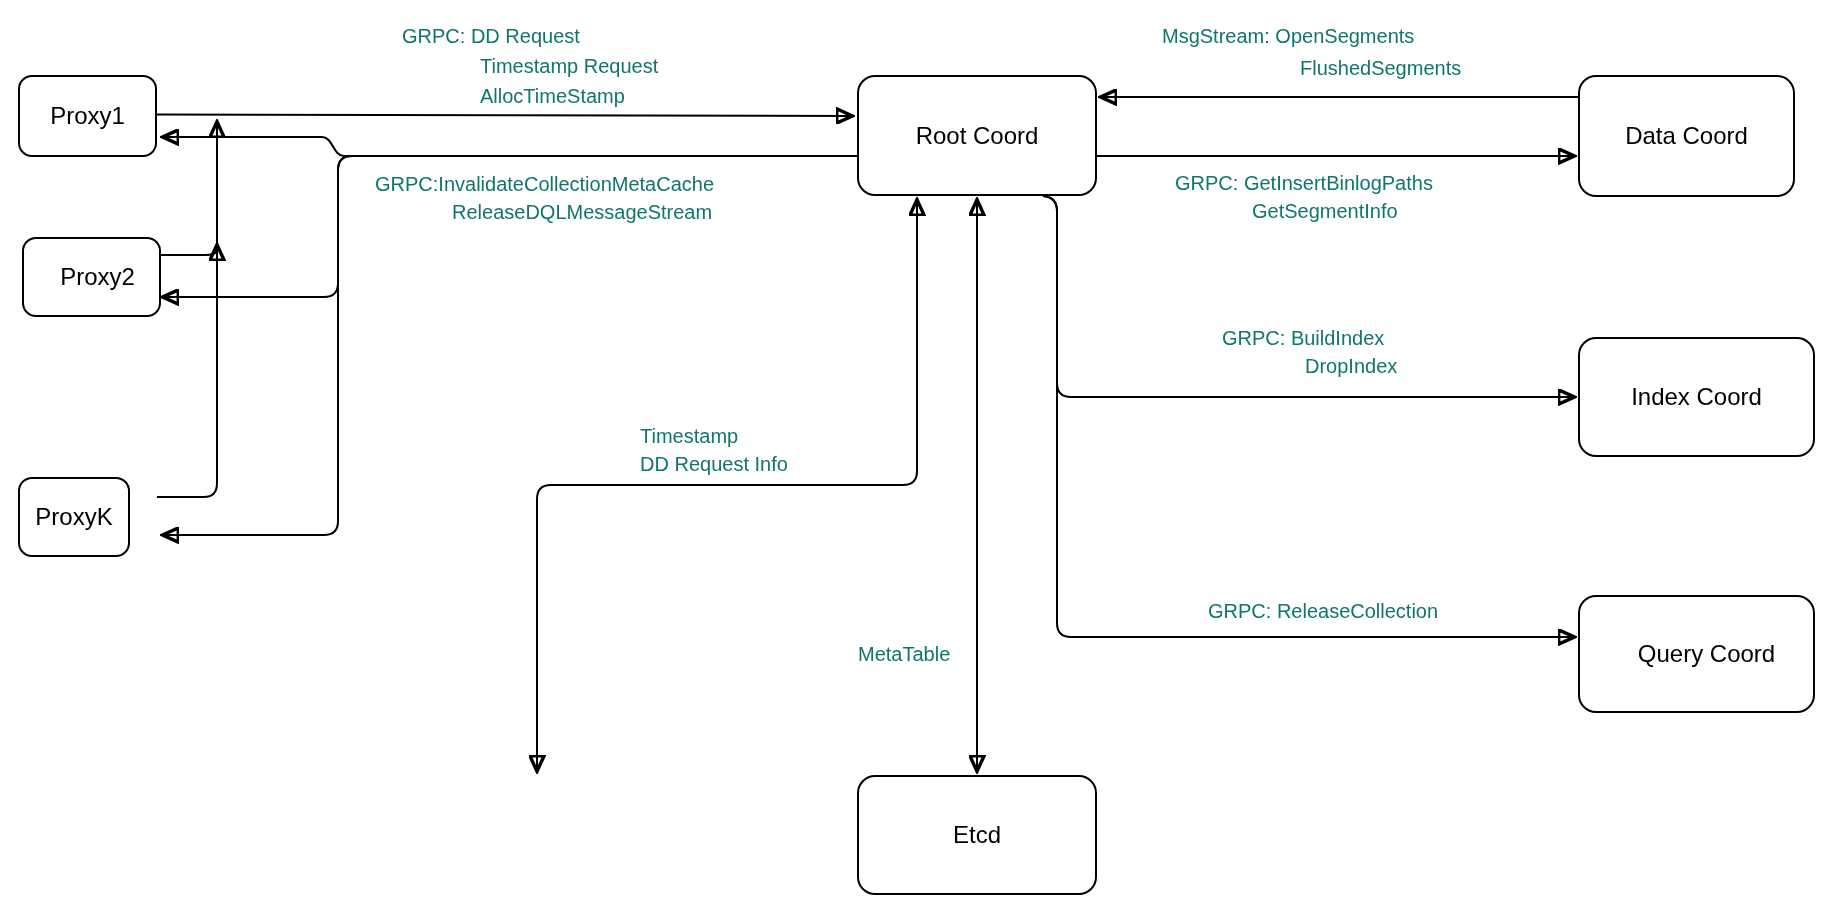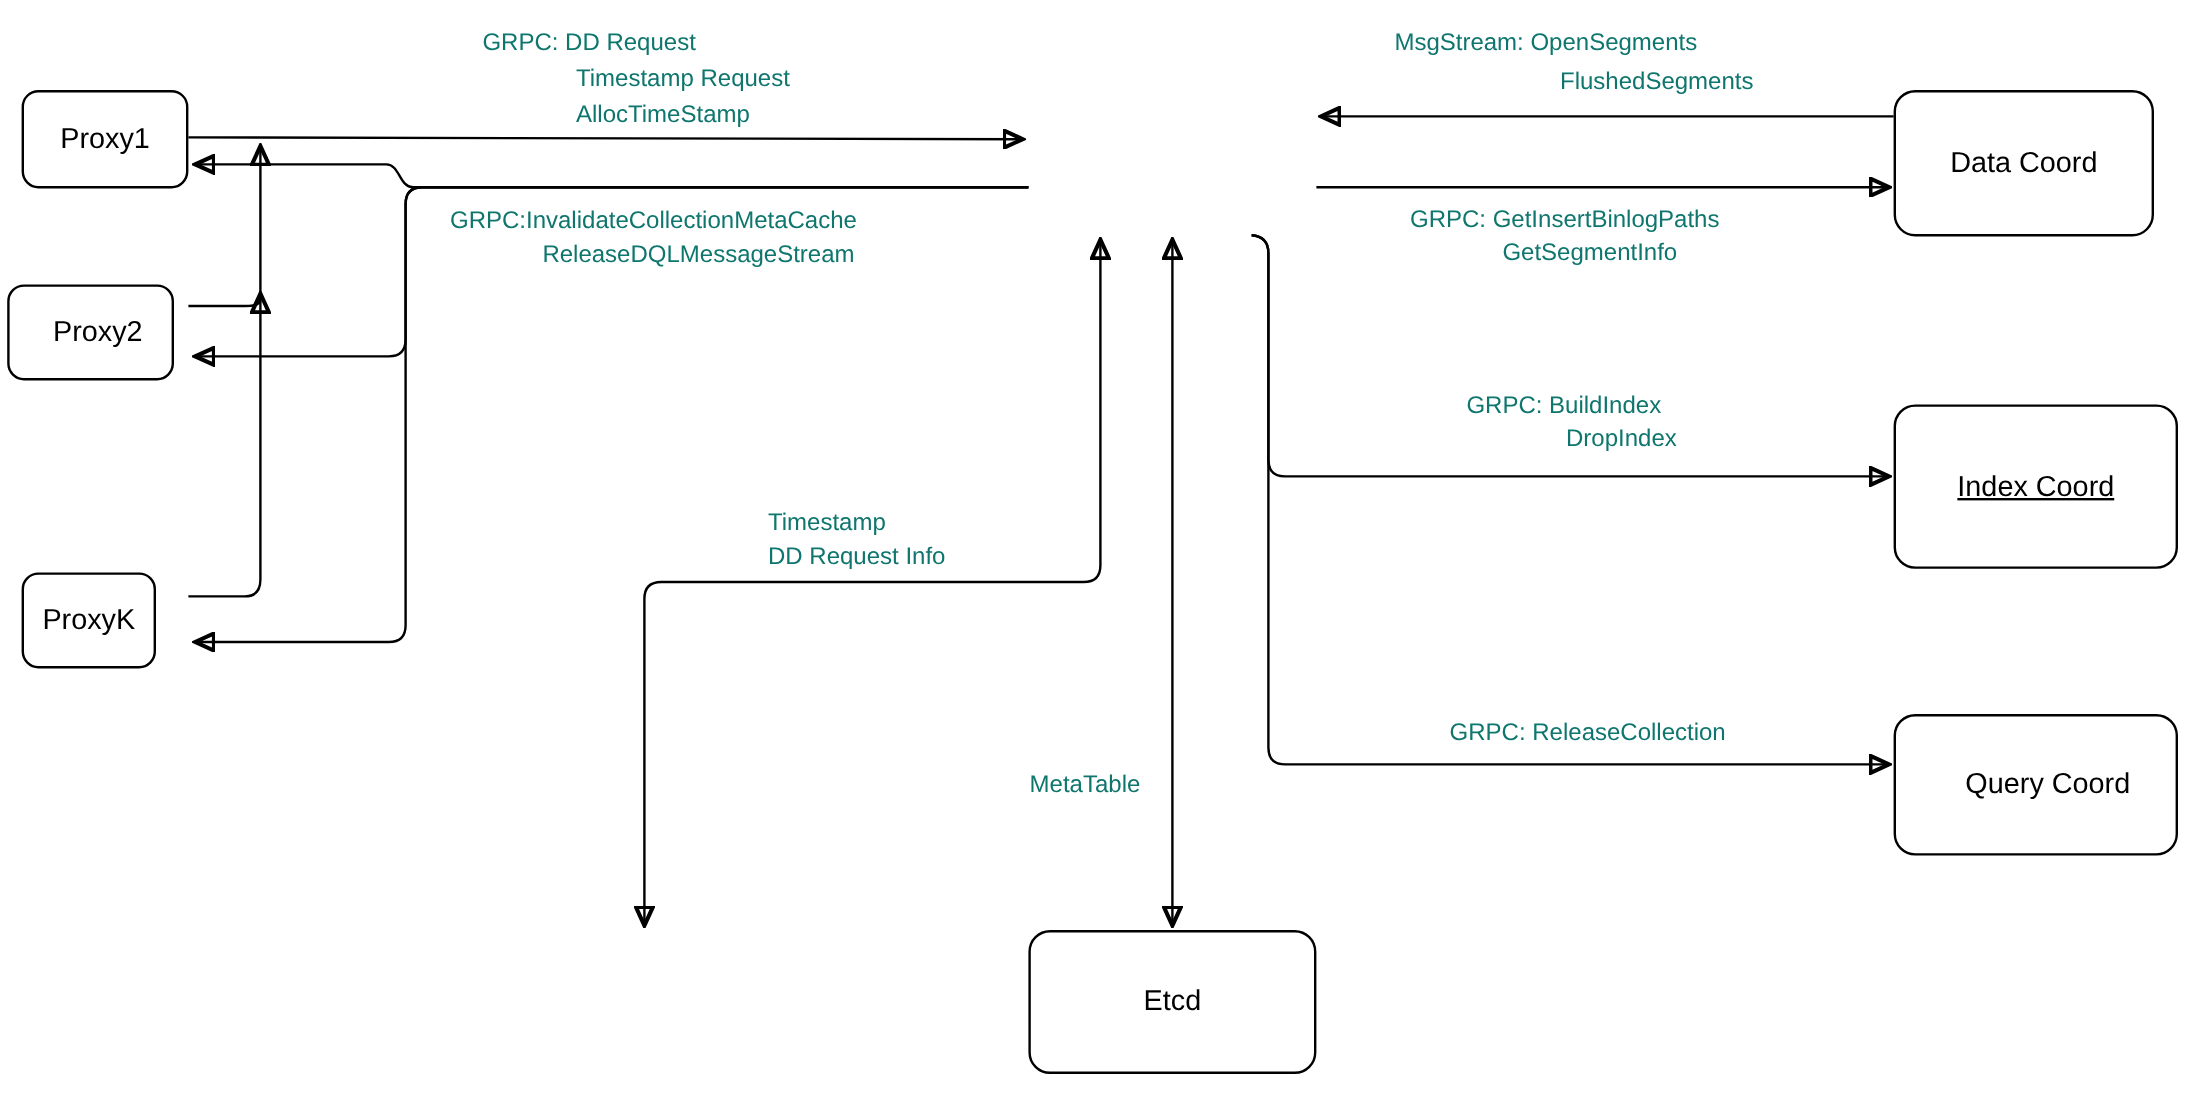--- a/index.html
+++ b/index.html
@@ -83,34 +83,37 @@
 
     <path d="M 917 200 V 471 Q 917 485 903 485 H 551 Q 537 485 537 499 V 771" marker-start="url(#arr)" marker-end="url(#arr)"></path>
 
     <path d="M 977 200 V 771" marker-start="url(#arr)" marker-end="url(#arr)"></path>
   </svg>
 
   <div class="node small" style="left:18px; top:75px; width:139px; height:82px;">
     <span>Proxy1</span>
   </div>
 
-  <div class="node small" style="left:6px; top:237px; width:139px; height:80px;padding-left:12px;">
+  <div class="node small" style="left:22px; top:237px; width:139px; height:80px;padding-left:12px;">
     <span>Proxy2</span>
   </div>
 
   <div class="node small" style="left:18px; top:477px; width:112px; height:80px;">
     <span>ProxyK</span>
   </div>
 
+  <div class="node" style="left:857px; top:75px; width:240px; height:121px;">
+    <span>Root Coord</span>
+  </div>
 
   <div class="node" style="left:1578px; top:75px; width:217px; height:122px;">
     <span>Data Coord</span>
   </div>
 
-  <div class="node" style="left:1578px; top:337px; width:237px; height:137px;text-decoration:underline;">
+  <div class="node" style="left:1578px; top:337px; width:237px; height:120px;">
     <span>Index Coord</span>
   </div>
 
   <div class="node" style="left:1578px; top:595px; width:237px; height:118px;padding-left:20px;">
     <span>Query Coord</span>
   </div>
 
 
   <div class="node" style="left:857px; top:775px; width:240px; height:120px;">
     <span>Etcd</span>

